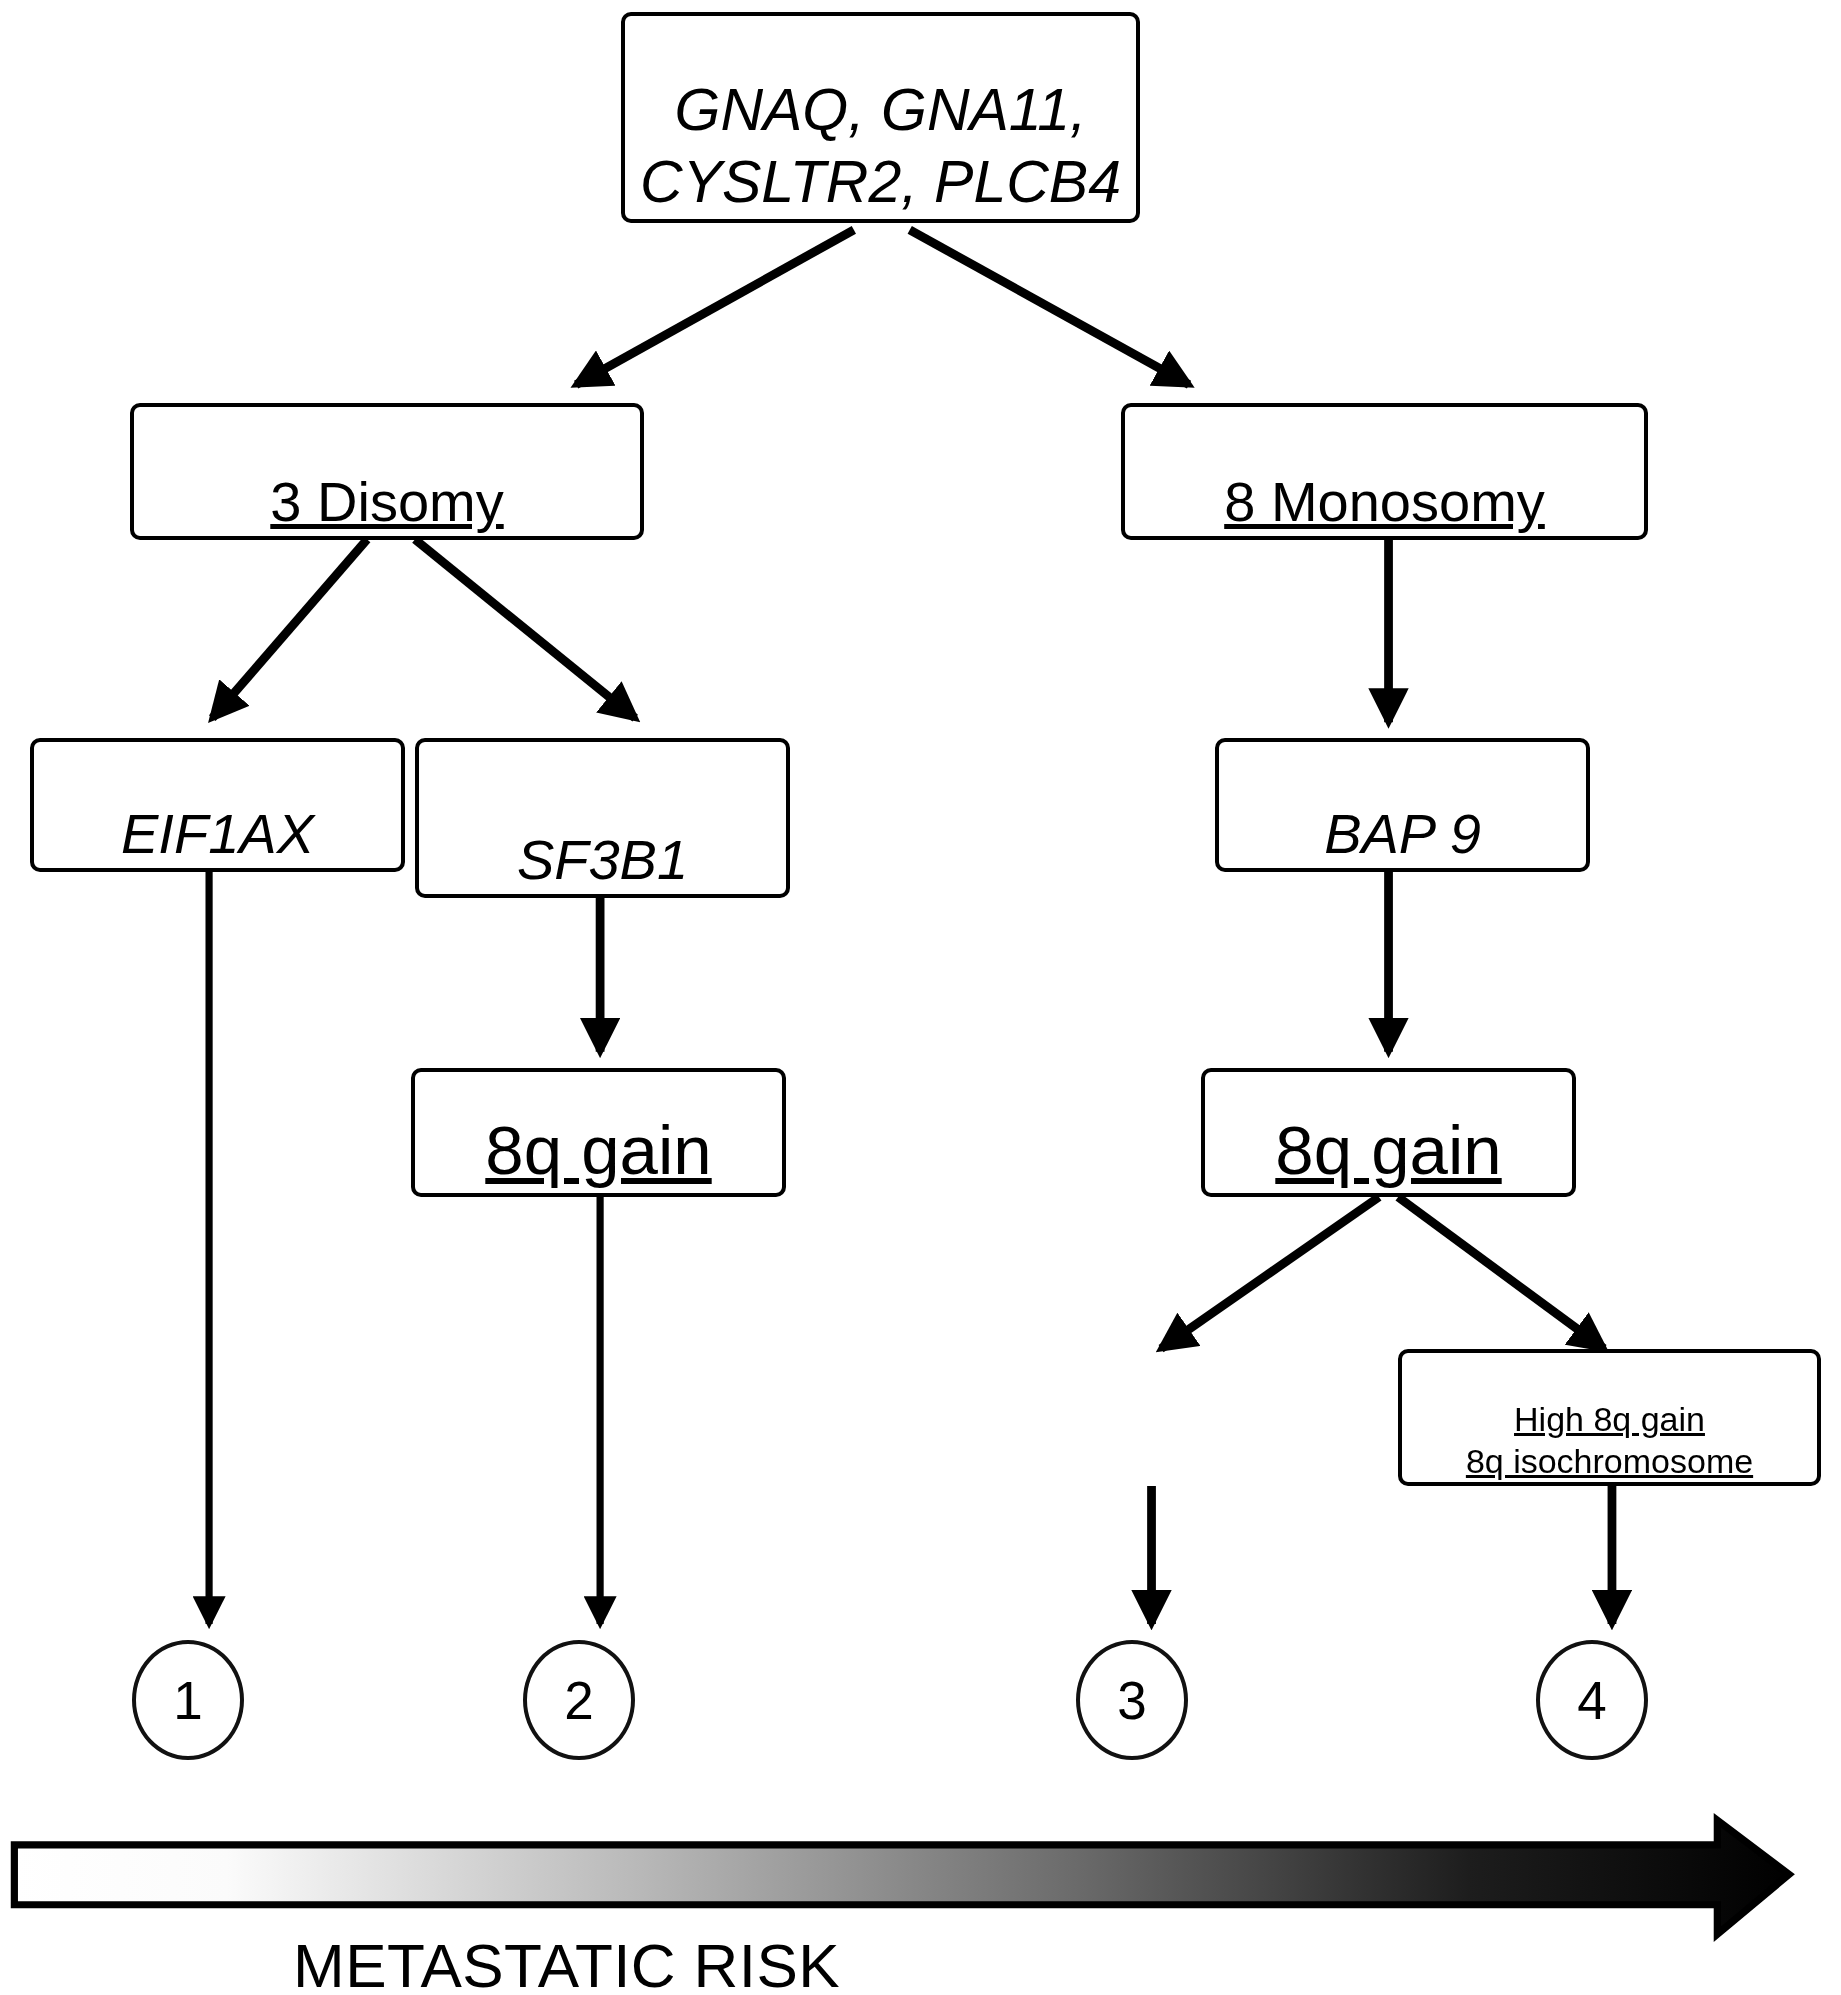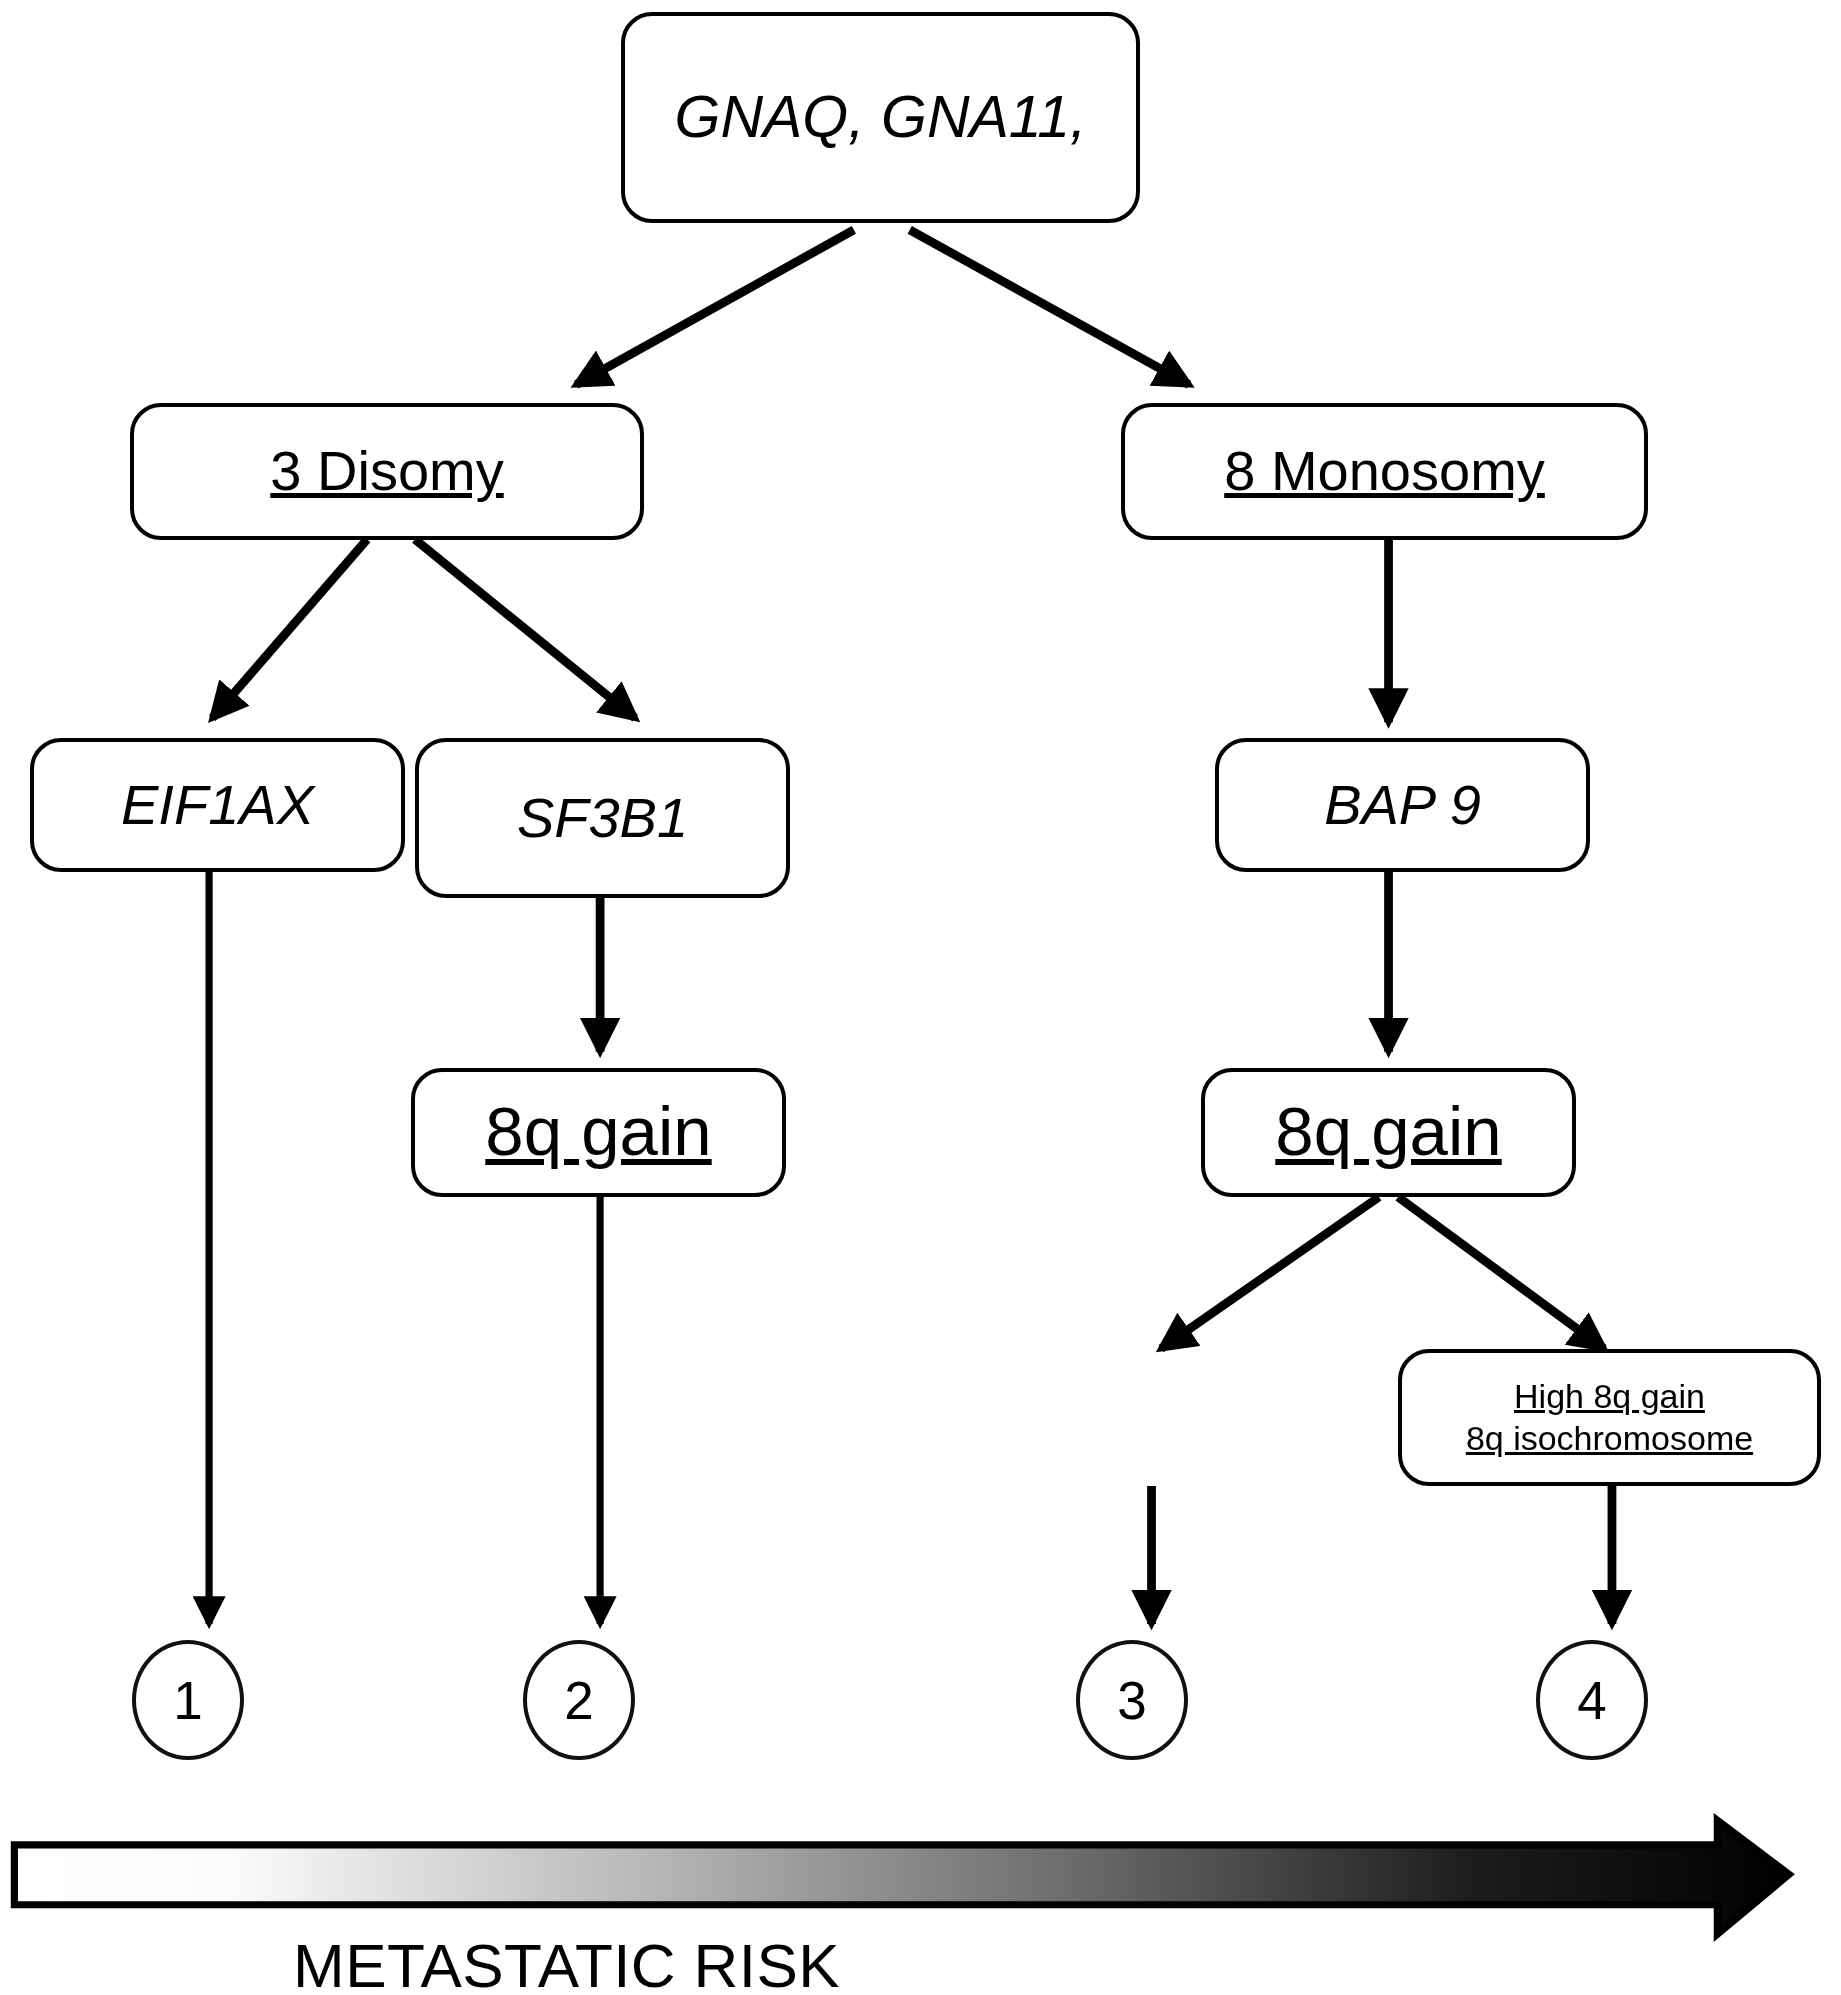--- a/index.html
+++ b/index.html
@@ -16,24 +16,24 @@
     width: 1841px;
     height: 1995px;
     background: #ffffff;
     overflow: hidden;
   }
   
   .node {
     position: absolute;
     box-sizing: border-box;
     border: 4.8px solid #000000;
-    border-radius: 31px;
+    border-radius: 10px;
     background: #ffffff;
     display: flex;
-    align-items: center;
+    align-items: flex-end;
     justify-content: center;
     text-align: center;
     line-height: 1.22;
     z-index: 3;
   }
   .node .label {
     display: block;
     width: 100%;
     padding: 0 8px;
   }
@@ -142,20 +142,21 @@
     <line x1="1752" y1="1500" x2="2010" y2="1690" stroke="#000000" stroke-width="11" marker-end="url(#arrowhead)"></line>
 
     <line x1="1443" y1="1862" x2="1443" y2="2035" stroke="#000000" stroke-width="11" marker-end="url(#arrowhead)"></line>
 
     <line x1="2020" y1="1862" x2="2020" y2="2035" stroke="#000000" stroke-width="11" marker-end="url(#arrowhead)"></line>
   </svg>
 
   <div class="node gene txt-xl" style="left:621px; top:12px; width:519px; height:211px;">
     <span class="label">
       <span>GNAQ, GNA11,</span><br>
+      <span>CYSLTR2, PLCB4</span>
     </span>
   </div>
 
   <div class="node plain txt-lg" style="left:130px; top:403px; width:514px; height:137px;">
     <span class="label">3 Disomy</span>
   </div>
 
   <div class="node plain txt-lg" style="left:1121px; top:403px; width:527px; height:137px;">
     <span class="label">8 Monosomy</span>
   </div>

